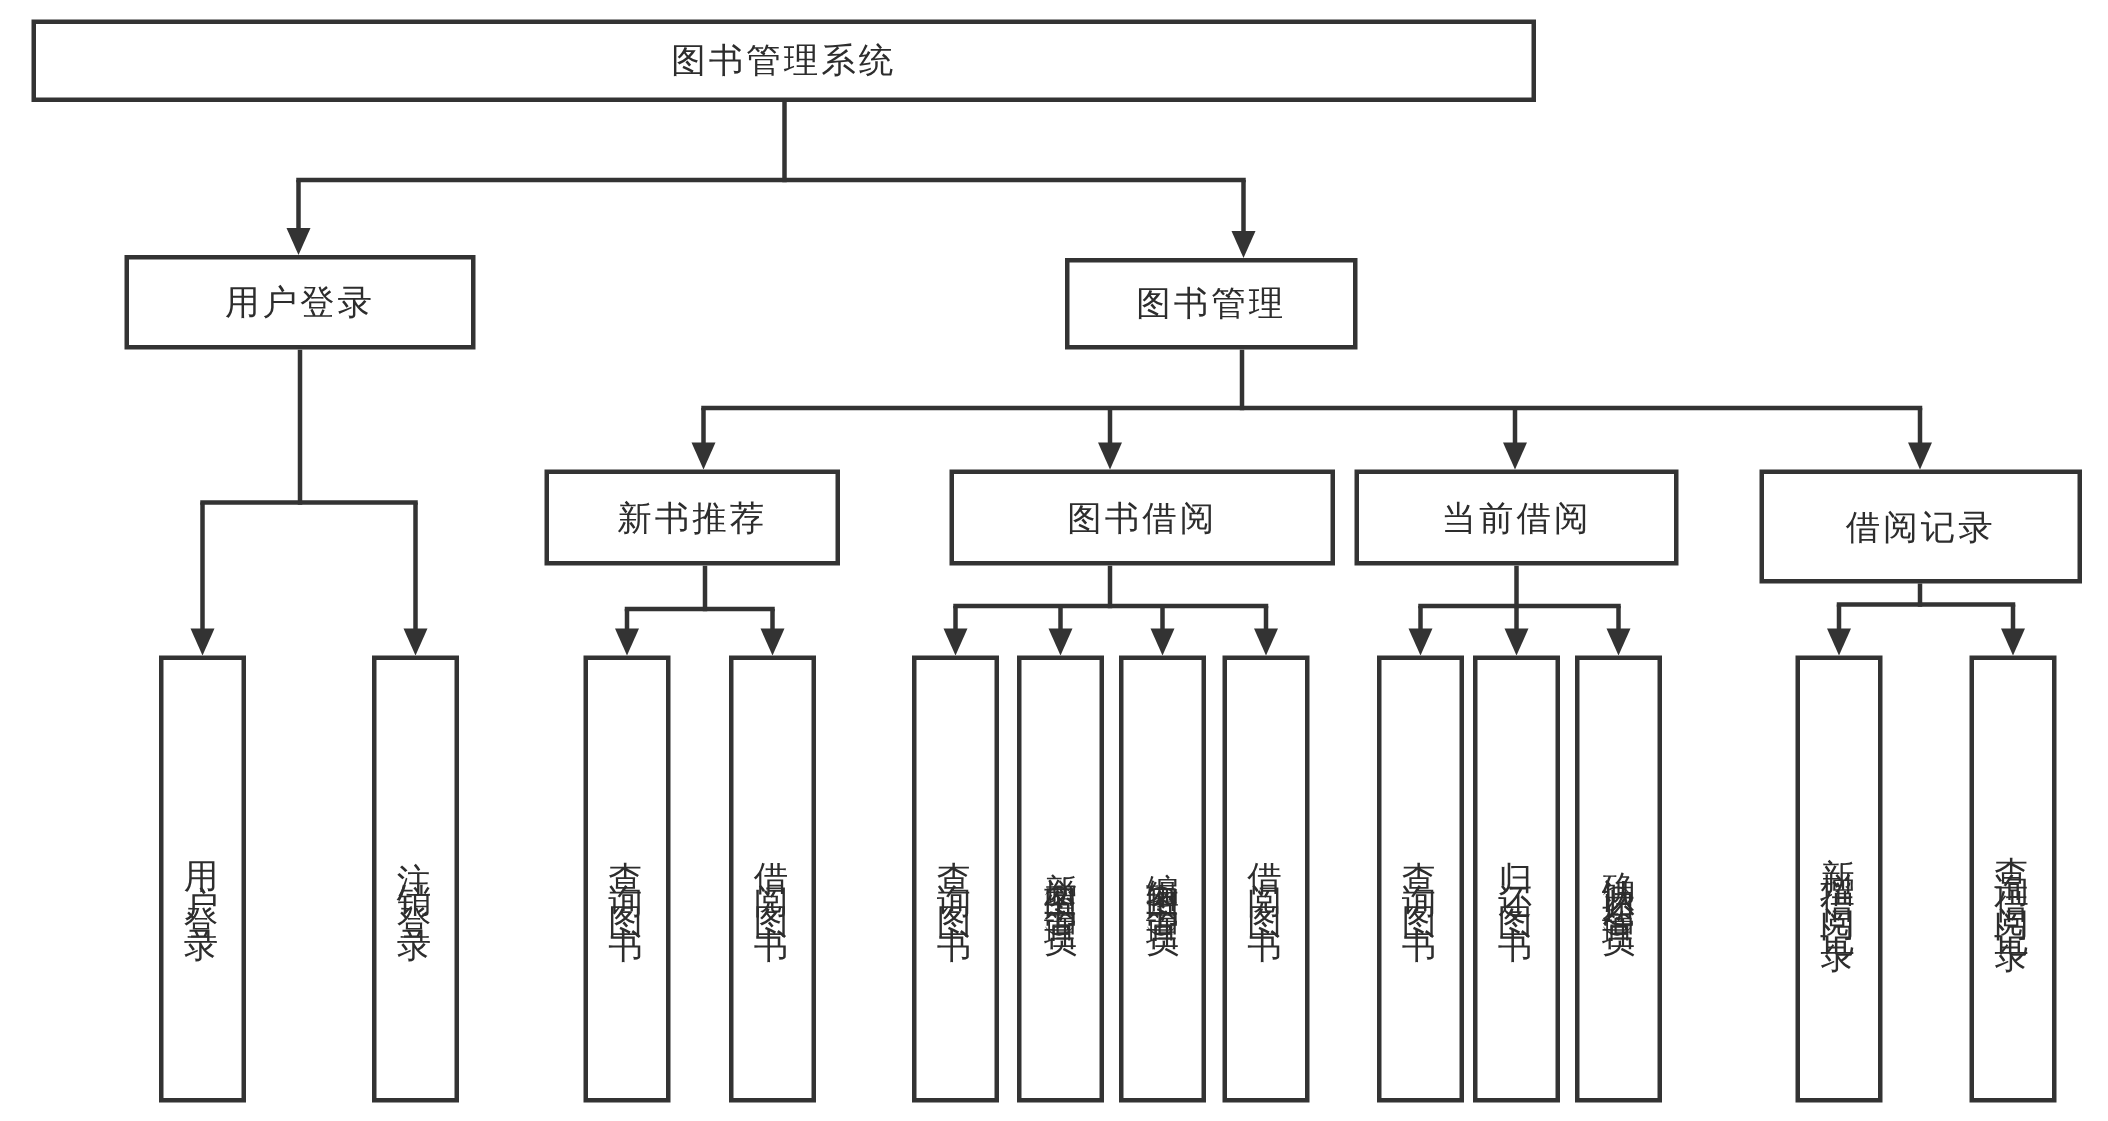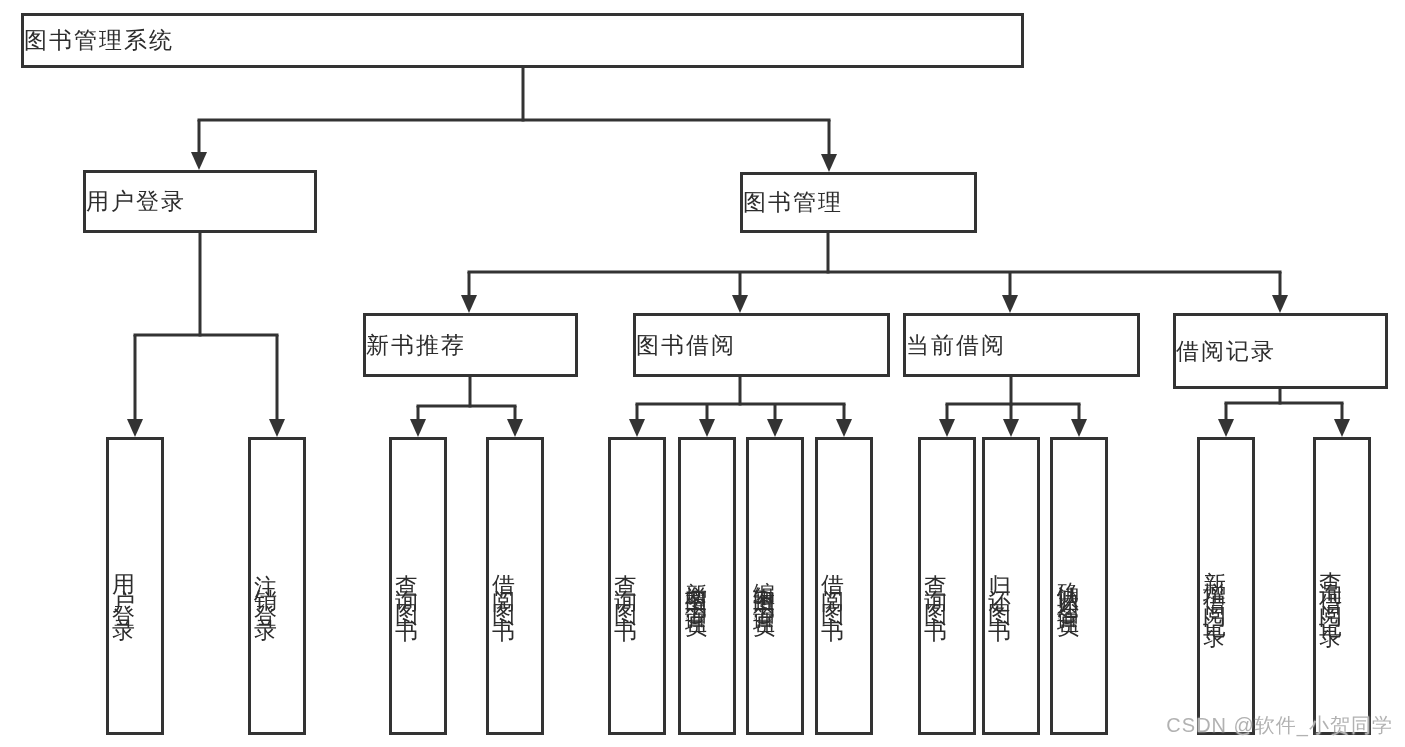--- a/index.html
+++ b/index.html
@@ -23,21 +23,21 @@
     height: 747px;
     z-index: 1;
   }
   .box {
     position: absolute;
     box-sizing: border-box;
     border: 3px solid #333333;
     background: #ffffff;
     display: flex;
     align-items: center;
-    justify-content: flex-start;
+    justify-content: center;
     color: #2d2d2d;
     font-size: 23px;
     z-index: 2;
     letter-spacing: 2px;
   }
   .box.vert span {
     writing-mode: vertical-rl;
     display: block;
     white-space: nowrap;
     letter-spacing: 15px;
@@ -126,31 +126,31 @@
     </g>
   </svg>
 
   <div class="box" style="left:21px; top:13px; width:1003px; height:55px;">
     <span>图书管理系统</span>
   </div>
 
   <div class="box" style="left:83px; top:170px; width:234px; height:63px;">
     <span>用户登录</span>
   </div>
-  <div class="box" style="left:710px; top:172px; width:237px; height:61px;margin-left:30px;">
+  <div class="box" style="left:710px; top:172px; width:195px; height:61px;">
     <span>图书管理</span>
   </div>
 
-  <div class="box" style="left:363px; top:313px; width:215px; height:64px;">
+  <div class="box" style="left:363px; top:313px; width:197px; height:64px;">
     <span>新书推荐</span>
   </div>
   <div class="box" style="left:633px; top:313px; width:257px; height:64px;">
     <span>图书借阅</span>
   </div>
-  <div class="box" style="left:903px; top:313px; width:237px; height:64px;">
+  <div class="box" style="left:903px; top:313px; width:216px; height:64px;">
     <span>当前借阅</span>
   </div>
   <div class="box" style="left:1173px; top:313px; width:215px; height:76px;">
     <span>借阅记录</span>
   </div>
 
   <div class="box vert" style="left:106px; top:437px; width:58px; height:298px;">
     <span>用户登录</span>
   </div>
   <div class="box vert" style="left:248px; top:437px; width:58px; height:298px;">
@@ -187,15 +187,14 @@
     <span class="sp9">确认归还（管理员）</span>
   </div>
 
   <div class="box vert" style="left:1197px; top:437px; width:58px; height:298px;">
     <span class="sp6">新增借阅记录</span>
   </div>
   <div class="box vert" style="left:1313px; top:437px; width:58px; height:298px;">
     <span class="sp6">查询借阅记录</span>
   </div>
 
-  <div class="watermark">CSDN @软件_小贺同学</div>
 
 </div>
 
 </body></html>

